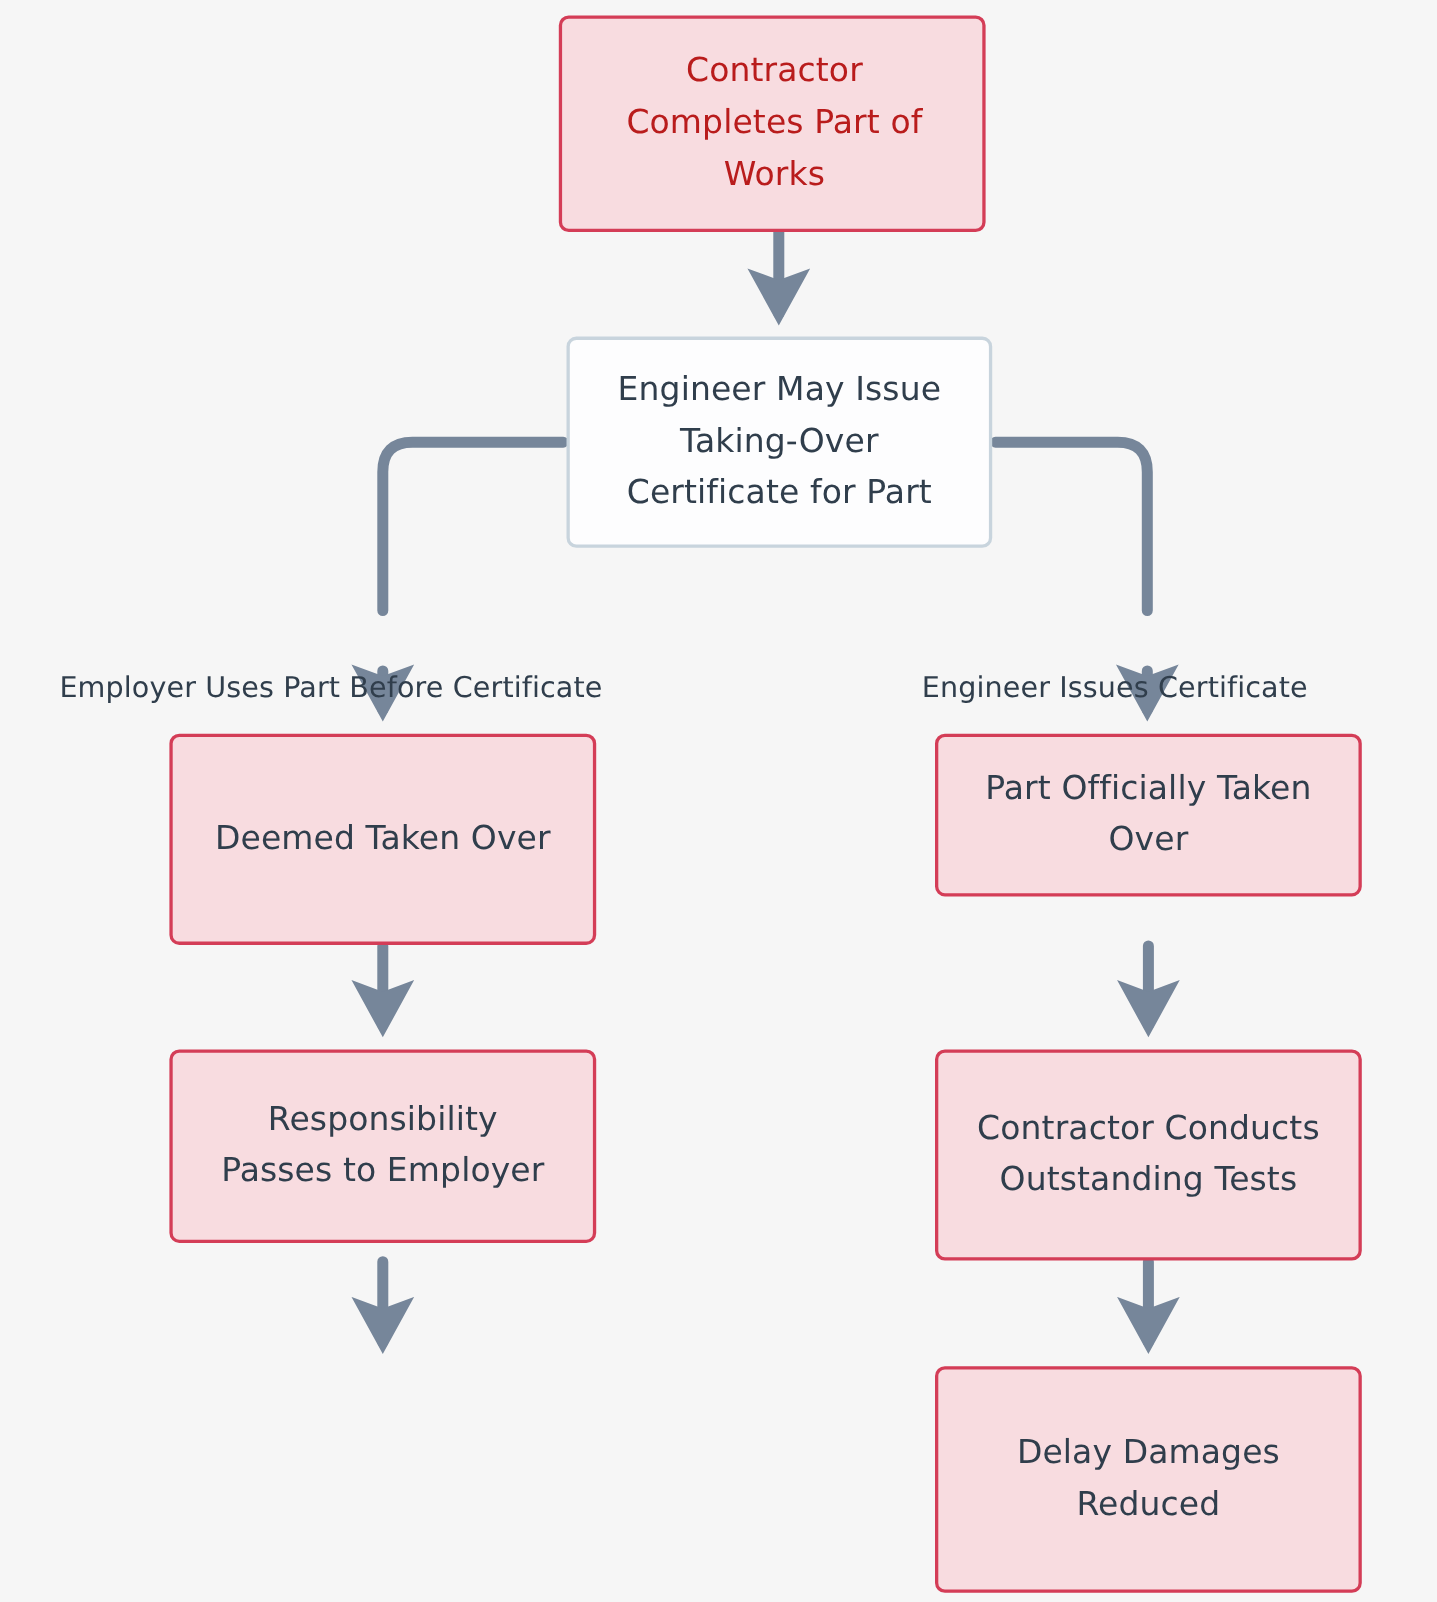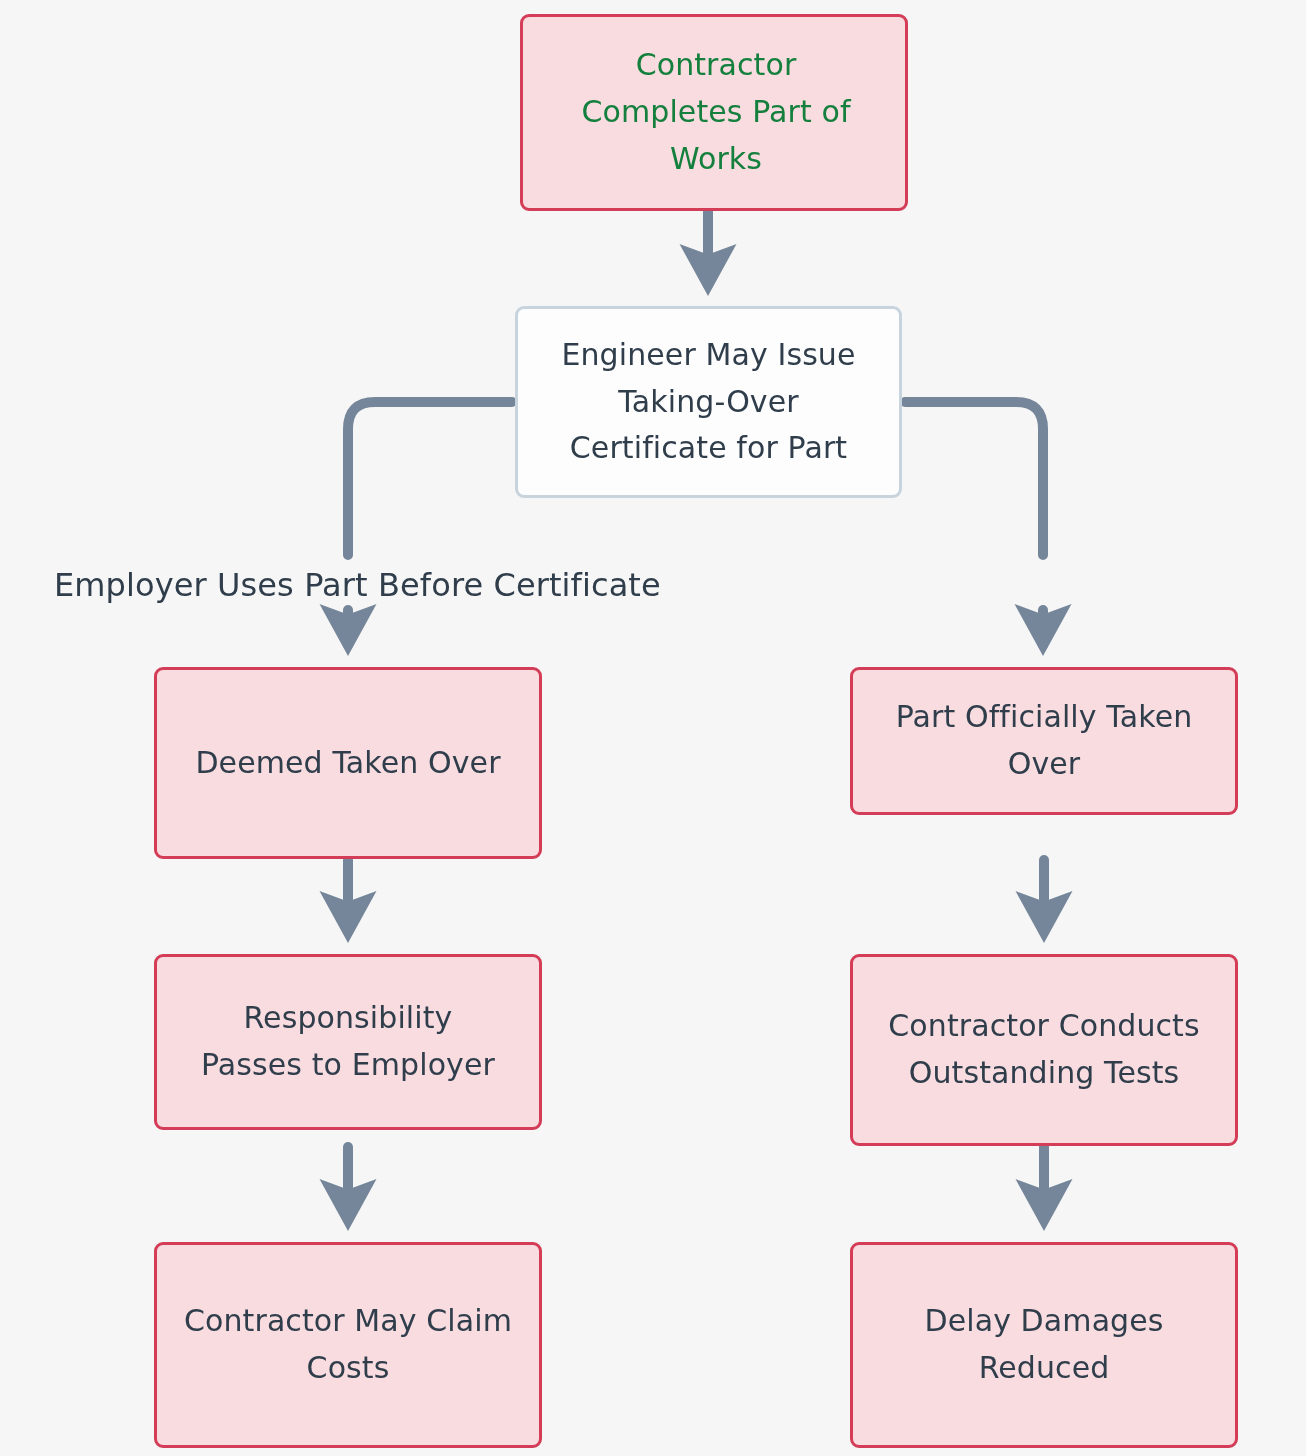--- a/index.html
+++ b/index.html
@@ -43,25 +43,26 @@
   .node.process {
     background: #f8dce0;
     border: 3px solid #d43d57;
   }
   .node.decision {
     background: #fdfdfe;
     border: 3px solid #c8d4dd;
   }
   .edge-label {
     position: absolute;
-    font-size: 32px;
+    font-size: 26px;
     line-height: 1.2;
     color: #303e4c;
     letter-spacing: 0.1px;
     white-space: nowrap;
+    margin-top: 45px;
   }
 </style>
 </head>
 <body>
 
 <div id="canvas" style="background: rgb(246, 246, 246);">
 
   <svg id="edge-layer" viewBox="0 0 1306 1456" width="1306" height="1456" xmlns="http://www.w3.org/2000/svg">
     <defs>
       <marker id="arrowhead" markerWidth="7" markerHeight="6" refX="4.1" refY="3" orient="auto" markerUnits="strokeWidth">
@@ -91,41 +92,40 @@
     </g>
 
     <g>
       <path d="M 1044 860 L 1044 932" stroke="#76869a" stroke-width="10" fill="none" stroke-linecap="round" marker-end="url(#arrowhead)"></path>
     </g>
     <g>
       <path d="M 1044 1147 L 1044 1220" stroke="#76869a" stroke-width="10" fill="none" stroke-linecap="round" marker-end="url(#arrowhead)"></path>
     </g>
   </svg>
 
-  <div class="node process" style="left: 520px; top: 14px; width: 388px; height: 197px; background: rgb(248, 220, 224); border-color: rgb(212, 61, 87); color: #15803d; padding-left: 16px;">Contractor
+  <div class="node process" style="left: 508px; top: 14px; width: 388px; height: 197px; background: rgb(248, 220, 224); border-color: rgb(212, 61, 87); color: #b91c1c; padding-left: 16px;">Contractor
 Completes Part of
 Works</div>
 
   <div class="node decision" style="left: 515px; top: 306px; width: 387px; height: 192px; background: rgb(253, 253, 254); border-color: rgb(200, 212, 221); color: rgb(48, 62, 76);">Engineer May Issue
 Taking-Over
 Certificate for Part</div>
 
   <div class="node process" style="left: 154px; top: 667px; width: 388px; height: 192px; background: rgb(248, 220, 224); border-color: rgb(212, 61, 87); color: rgb(48, 62, 76);">Deemed Taken Over</div>
 
   <div class="node process" style="left: 154px; top: 954px; width: 388px; height: 176px; background: rgb(248, 220, 224); border-color: rgb(212, 61, 87); color: rgb(48, 62, 76);">Responsibility
 Passes to Employer</div>
 
-  <div class="node process" style="left: 154px; top: 1242px; width: 388px; height: 206px; background: rgb(248, 220, 224); border-color: rgb(212, 61, 87); color: rgb(48, 62, 76);">Contractor May Claim
-Costs</div>
 
   <div class="node process" style="left: 850px; top: 667px; width: 388px; height: 148px; background: rgb(248, 220, 224); border-color: rgb(212, 61, 87); color: rgb(48, 62, 76);">Part Officially Taken
 Over</div>
 
   <div class="node process" style="left: 850px; top: 1242px; width: 388px; height: 206px; background: rgb(248, 220, 224); border-color: rgb(212, 61, 87); color: rgb(48, 62, 76);">Delay Damages
 Reduced</div>
 
   <div class="node process" style="left: 850px; top: 954px; width: 388px; height: 192px; background: rgb(248, 220, 224); border-color: rgb(212, 61, 87); color: rgb(48, 62, 76);">Contractor Conducts
 Outstanding Tests</div>
 
   <div class="edge-label" style="left: 54px; top: 566px; color: rgb(48, 62, 76);">Employer Uses Part Before Certificate</div>
 
+  <div class="edge-label" style="left: 838px; top: 566px; color: rgb(48, 62, 76);">Engineer Issues Certificate</div>
 
 </div>
 
 </body></html>

